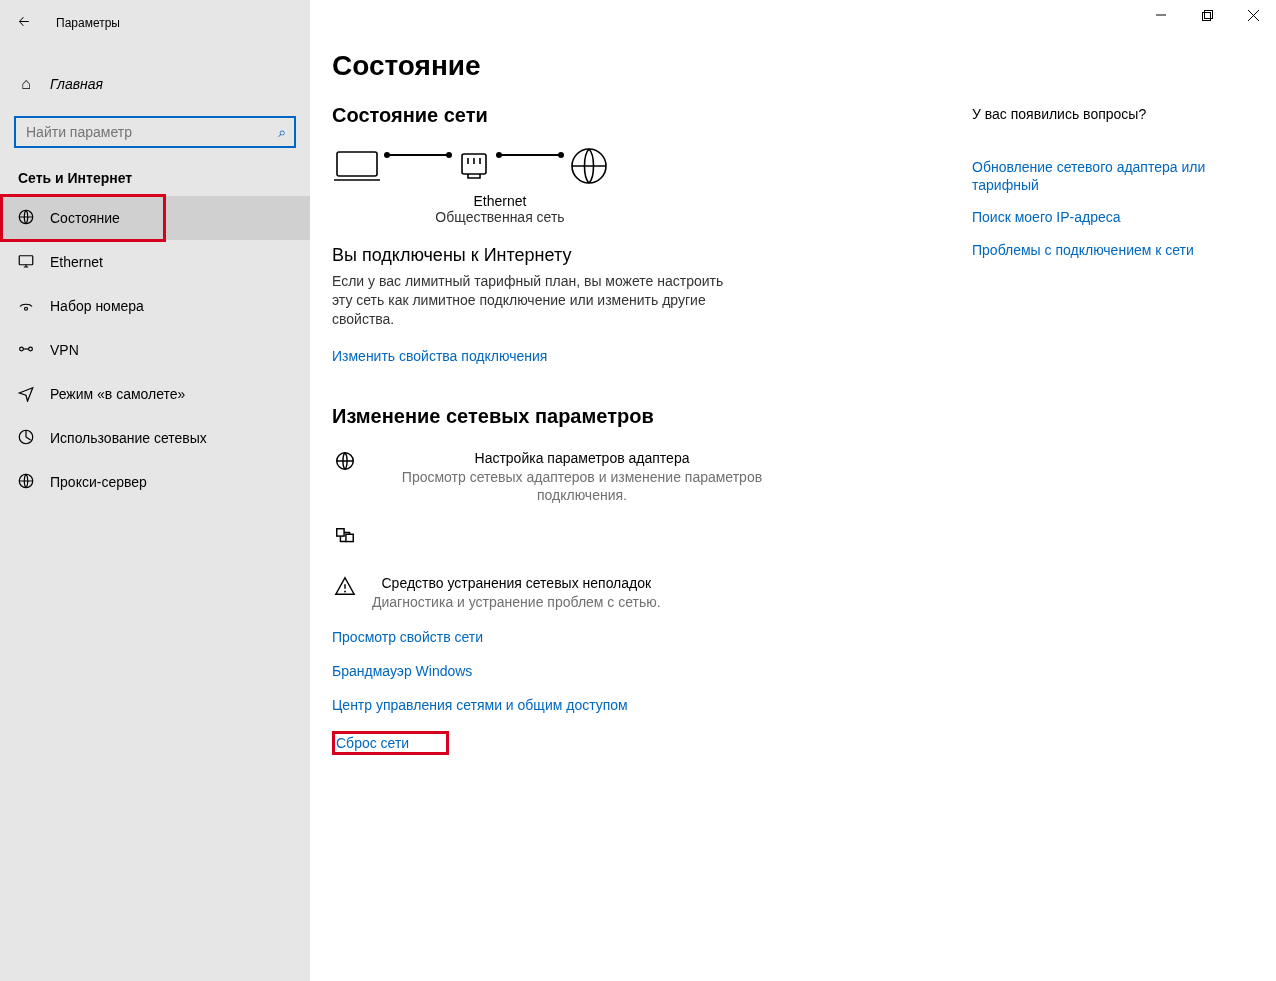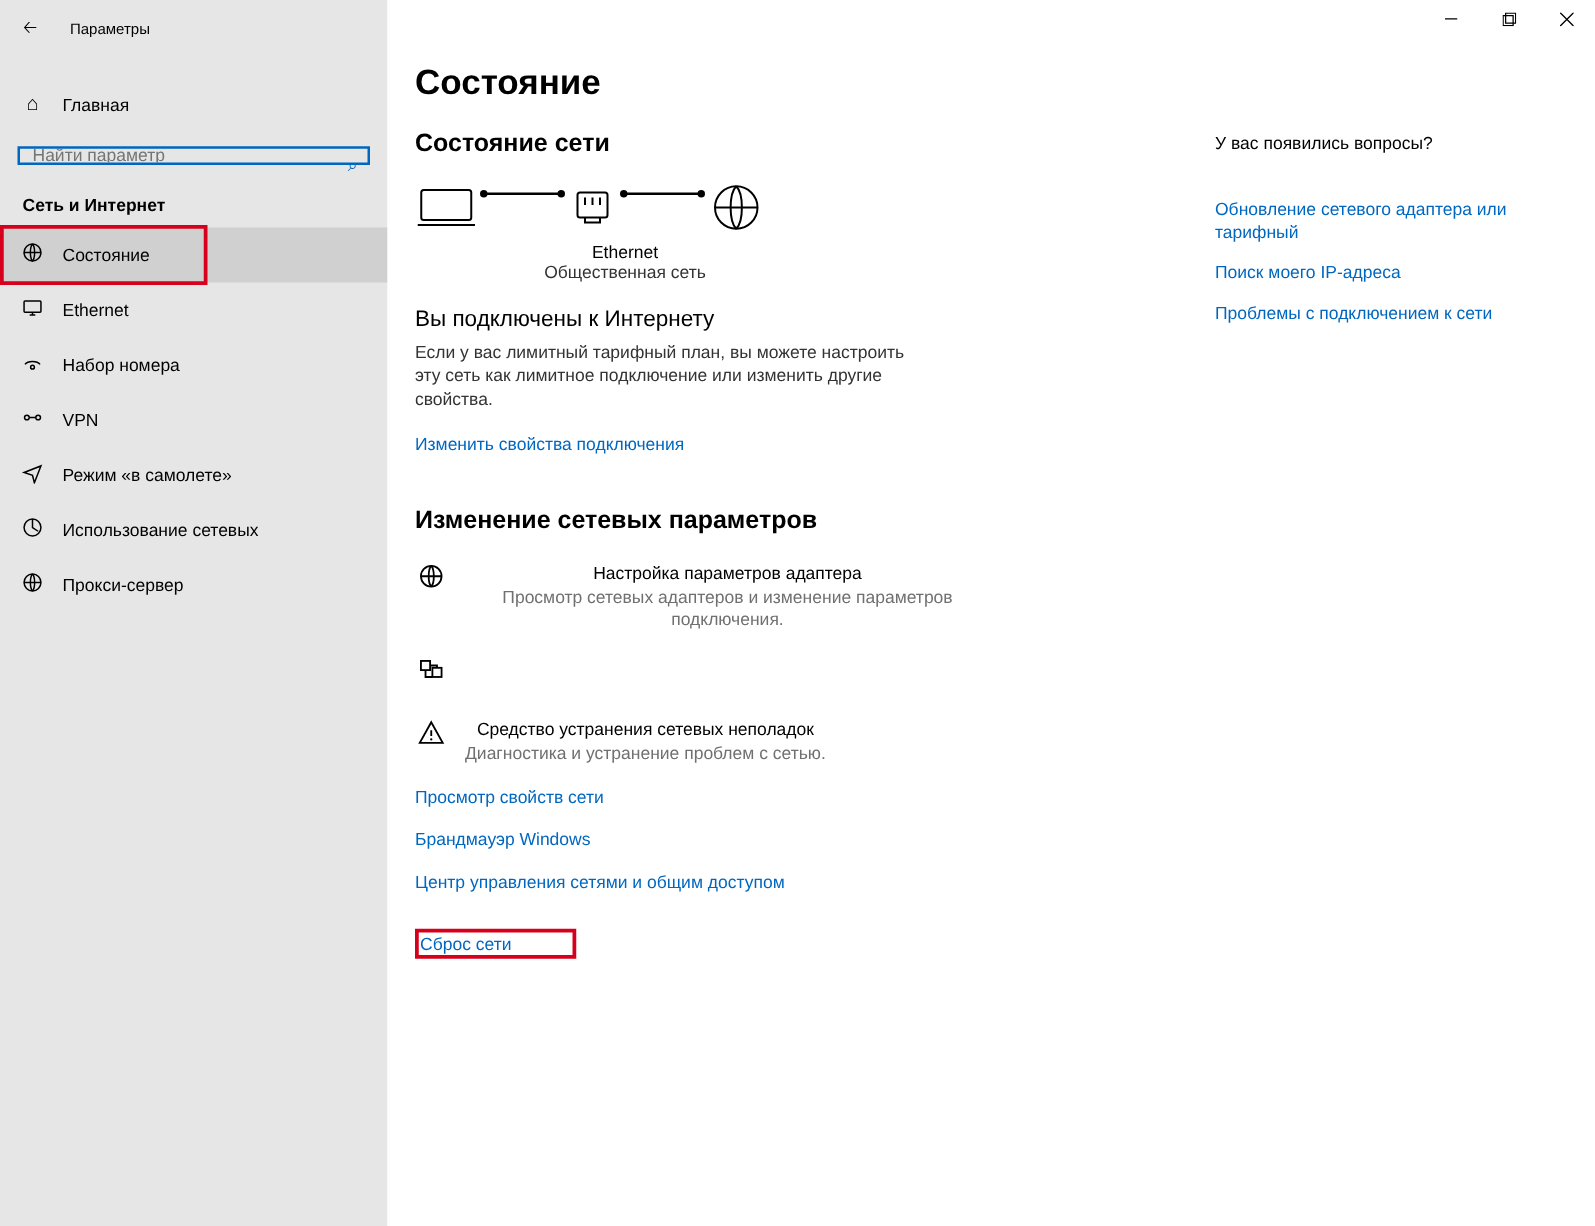--- a/index.html
+++ b/index.html
@@ -6,24 +6,24 @@
 body { background: #fff; color: #000; width: 1276px; height: 981px; overflow: hidden; display: flex; }
 
 
 .sidebar { width: 310px; height: 100%; background: #e6e6e6; padding-top: 6px; }
 .titlebar-left { display: flex; align-items: center; height: 34px; padding-left: 14px; }
 .back-arrow { width: 20px; text-align: center; font-size: 14px; margin-right: 22px; }
 .app-title { font-size: 12px; }
 
 .home-row { display: flex; align-items: center; height: 44px; padding-left: 16px; margin-top: 22px; }
 .home-row .icon { width: 20px; text-align: center; margin-right: 14px; }
-.home-row .label { font-size: 14px; }
+.home-row .label { font-size: 14px; font-style: italic; }
 
 .search-wrap { padding: 10px 14px 8px 14px; }
-.search-input { width: 100%; height: 15px; border: 2px solid #0067c0; background: #e6e6e6; padding: 0 28px 0 10px; font-size: 14px; color: #5e5e5e; font-family: inherit; outline: none; }
+.search-input { width: 100%; height: 32px; border: 2px solid #0067c0; background: #e6e6e6; padding: 0 28px 0 10px; font-size: 14px; color: #5e5e5e; font-family: inherit; outline: none; }
 .search-wrap { position: relative; }
 .search-icon { position: absolute; right: 24px; top: 18px; color: #0067c0; font-size: 14px; pointer-events: none; }
 
 .category-title { padding: 14px 0 10px 18px; font-size: 14px; font-weight: 600; }
 
 .nav-item { display: flex; align-items: center; height: 44px; padding-left: 16px; cursor: default; }
 .nav-item .icon { width: 20px; text-align: center; margin-right: 14px; font-size: 15px; color: #333; }
 .nav-item .label { font-size: 14px; }
 .nav-item.selected { background: #d0d0d0; }
 
@@ -61,21 +61,21 @@
 .link-block.big-gap { margin-top: 40px; }
 
 .setting-row { display: flex; margin-top: 22px; text-align: center; }
 .setting-row .icon { width: 26px; margin-right: 14px; font-size: 18px; color: #333; padding-top: 0px; }
 .setting-row .text .title { font-size: 14px; }
 .setting-row .text .desc { font-size: 14px; color: #707070; margin-top: 2px; max-width: 420px; line-height: 1.3; }
 
 .inline-links-section { margin-top: 18px; }
 .inline-links-section .link { display:block; margin-top: 18px; }
 
-.reset-wrap { display:inline-block; margin-top:30px; position:relative; padding: 4px 52px 4px 4px; }
+.reset-wrap { display:inline-block; margin-top:18px; position:relative; padding: 4px 40px 4px 4px; }
 .reset-wrap::after { content:""; position:absolute; inset:0; border:3px solid #d6001c; pointer-events:none; }
 
 .help-heading { font-size: 14px; font-weight: 400; margin-bottom: 36px; }
 .help-col .link { display:block; margin-bottom: 14px; line-height: 1.3; }
 
 
 .stroke { stroke:#000; stroke-width:1.6; fill:none; }
 </style>
 </head>
 <body>

